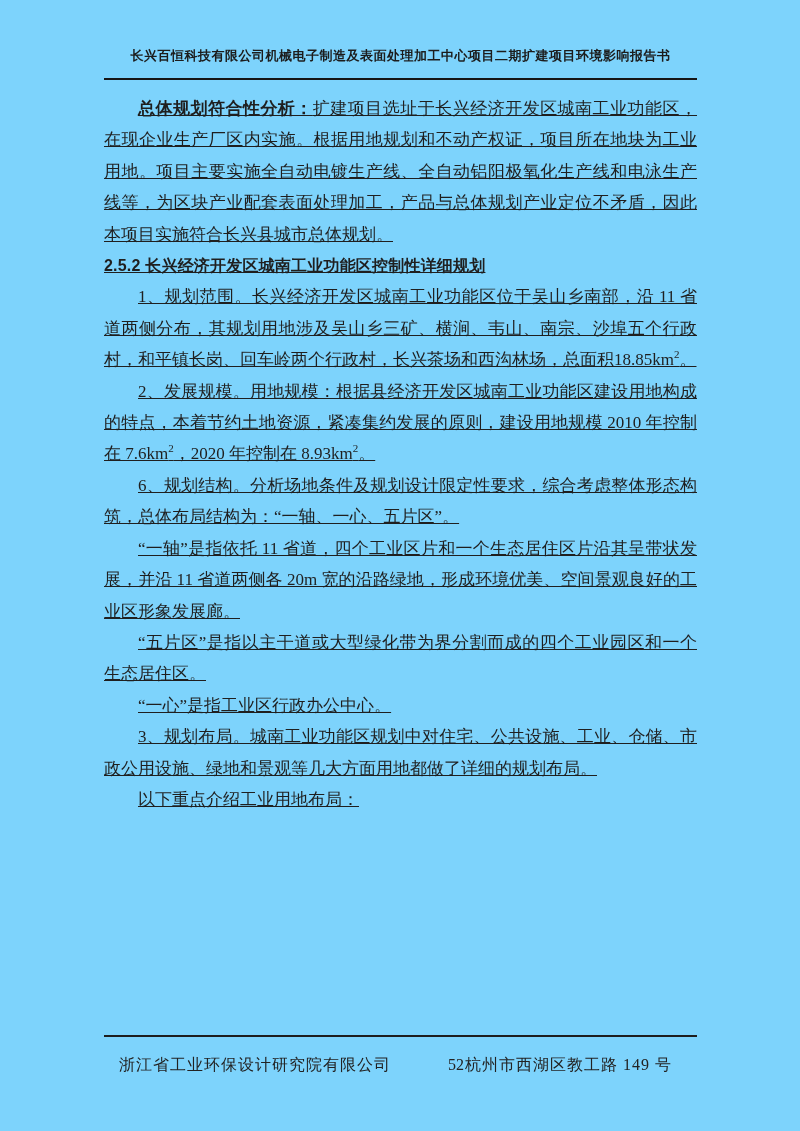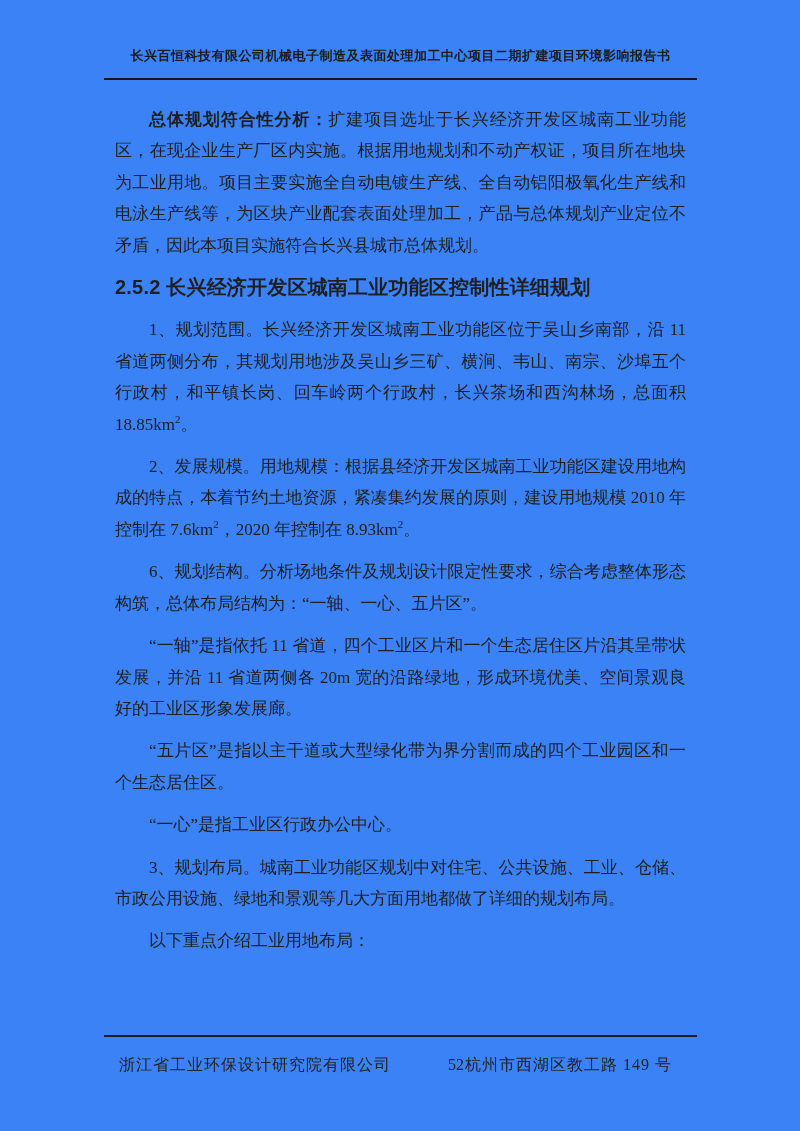--- a/index.html
+++ b/index.html
@@ -2,21 +2,21 @@
 <html><head>
 <meta charset="utf-8">
 <style>
   * { box-sizing: border-box; }
   html, body { margin: 0; padding: 0; background: #e8e8e8; }
   .page {
     position: relative;
     width: 800px;
     height: 1131px;
     margin: 0 auto;
-    background: #3b82f6;
+    background: #7dd3fc;
     font-family: "Liberation Serif", "DejaVu Serif", serif;
     color: #1f1f1f;
     overflow: hidden;
   }
   .header-title {
     position: absolute;
     top: 47px;
     left: 104px;
     width: 593px;
     text-align: center;
@@ -36,26 +36,26 @@
   .doc-body {
     position: absolute;
     top: 93px;
     left: 104px;
     width: 593px;
     font-size: 17px;
     line-height: 31.4px;
     text-align: justify;
     text-justify: inter-ideograph;
   }
-  .doc-body p { margin: 11px; }
+  .doc-body p { margin: 0; text-decoration: underline; }
   .doc-body p.body { text-indent: 2em; }
   .doc-body p.heading {
     text-indent: 0;
     font-weight: bold;
-    font-size: 20px;
+    font-size: 16px;
     font-family: "Liberation Sans", "DejaVu Sans", sans-serif;
     letter-spacing: 0.2px;
   }
   .bold { font-weight: bold; }
   sup { font-size: 11px; line-height: 0; }
   .footer-rule {
     position: absolute;
     top: 1035px;
     left: 104px;
     width: 593px;

